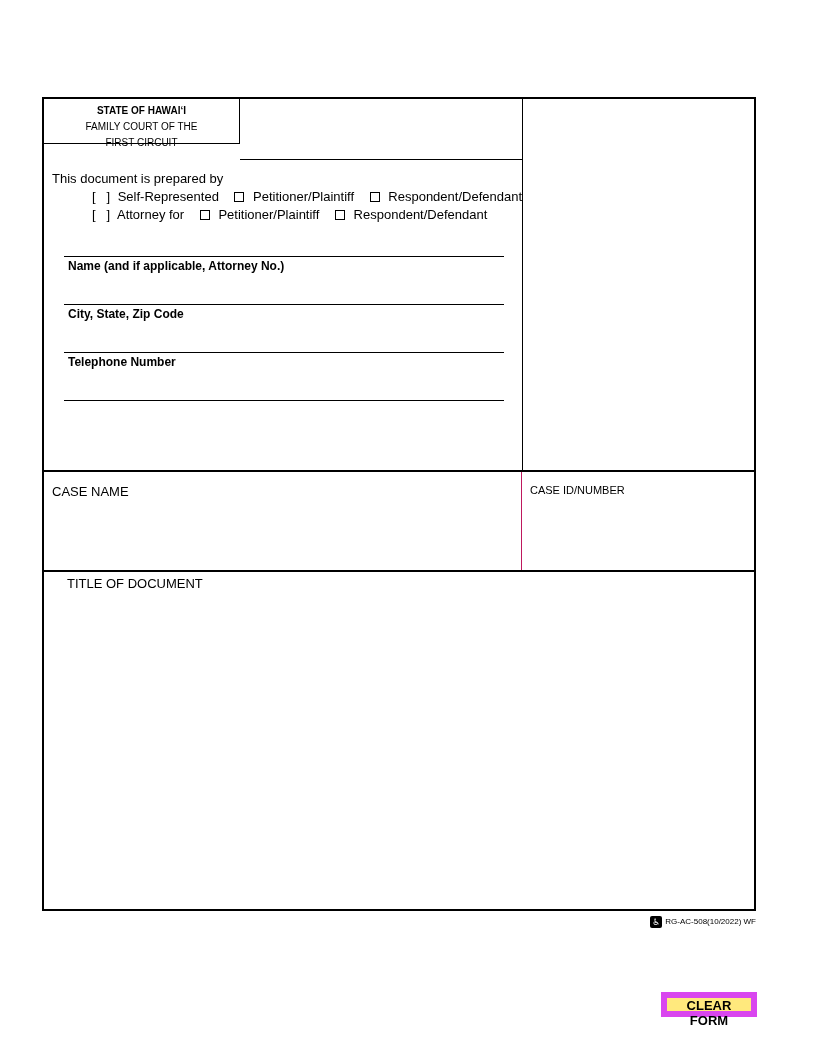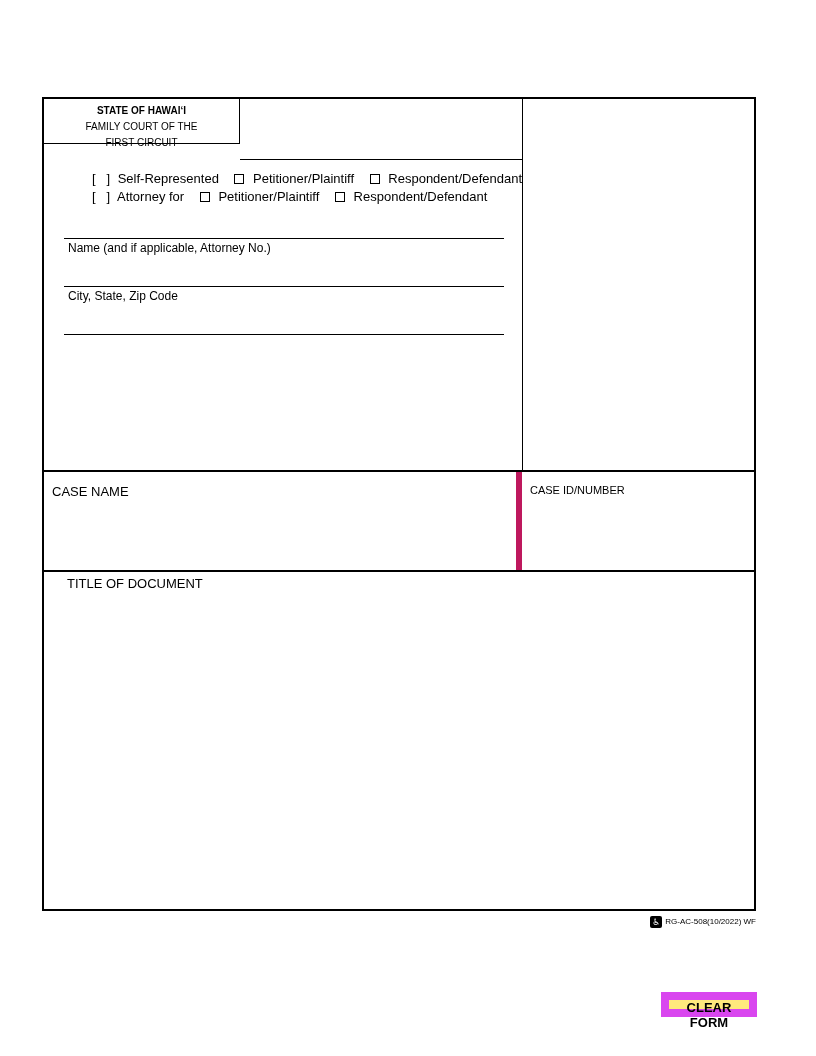--- a/index.html
+++ b/index.html
@@ -22,61 +22,62 @@
                 border-left: 1px solid #000; }
 
   .preparer { position: absolute; left: 0; top: 61px; width: 478px; height: 310px;
               padding: 10px 0 0 8px; font-size: 13px; }
   .intro { height: 18px; line-height: 18px; }
   .cb-row { height: 18px; line-height: 18px; white-space: nowrap; padding-left: 40px; }
   .bracket { white-space: pre; margin-right: 4px; }
   .sq { display: inline-block; width: 10px; height: 10px; border: 1.5px solid #000;
         vertical-align: -1px; margin: 0 5px 0 12px; background: #fff; }
 
-  .fields { margin-top: 2px; }
+  .fields { margin-top: 2px; font-weight: bold; }
   .field { width: 440px; margin-left: 12px; }
   .field-line { height: 31px; border-bottom: 1px solid #000; }
   .field-label { font-size: 12px; height: 17px; line-height: 15px; padding: 2px 0 0 4px; }
 
   .case-row { position: absolute; left: 0; top: 371px; width: 710px; height: 102px;
               border-top: 2px solid #000; border-bottom: 2px solid #000; display: flex; }
-  .case-name-cell { width: 478px; border-right: 6px solid #be185d; padding: 12px 0 0 8px; font-size: 13px; }
+  .case-name-cell { width: 478px; border-right: 1px solid #be185d; padding: 12px 0 0 8px; font-size: 13px; }
   .case-id-cell { flex: 1; padding: 12px 0 0 8px; font-size: 11px; }
 
   .title-area { position: absolute; left: 0; top: 473px; bottom: 0; width: 710px;
                 padding: 4px 0 0 23px; font-size: 13px; }
 
   .form-footer { position: absolute; top: 916px; right: 60px; display: flex;
                  align-items: center; gap: 3px; font-size: 8px; line-height: 12px; }
   .access-icon { display: inline-block; width: 12px; height: 12px; background: #000;
                  color: #fff; font-size: 9px; line-height: 12px; text-align: center;
                  border-radius: 2px; overflow: hidden; }
 
   .clear-btn { position: absolute; left: 661px; top: 992px; width: 96px; height: 25px;
-               background: #ffe97d; border: 8px solid #d946ef; font-family: inherit;
+               background: #ffe97d; border: 6px solid #d946ef; font-family: inherit;
                font-weight: bold; font-size: 13px; color: #000; padding: 0; cursor: pointer; }
 </style>
 </head>
 <body>
 
 <div class="page">
 
   <div class="form-box">
 
     <div class="court-cell">
       <div class="court-line1">STATE OF HAWAIʻI</div>
       <div>FAMILY COURT OF THE</div>
       <div>FIRST CIRCUIT</div>
     </div>
 
     <div class="header-blank"></div>
 
     <div class="stamp-area"></div>
 
     <div class="preparer">
+      <div class="intro">This document is prepared by</div>
 
       <div class="cb-row">
         <span class="bracket">[   ]</span>
         <span>Self-Represented</span>
         <span class="sq"></span>
         <span>Petitioner/Plaintiff</span>
         <span class="sq"></span>
         <span>Respondent/Defendant</span>
       </div>
 
@@ -90,20 +91,24 @@
       </div>
 
       <div class="fields">
         <div class="field">
           <div class="field-line"></div>
           <div class="field-label">Name (and if applicable, Attorney No.)</div>
         </div>
         <div class="field">
           <div class="field-line"></div>
           <div class="field-label">City, State, Zip Code</div>
+        </div>
+        <div class="field">
+          <div class="field-line"></div>
+          <div class="field-label">Telephone Number</div>
         </div>
         <div class="field">
           <div class="field-line"></div>
         </div>
       </div>
     </div>
 
     <div class="case-row">
       <div class="case-name-cell">
         <span>CASE NAME</span>

